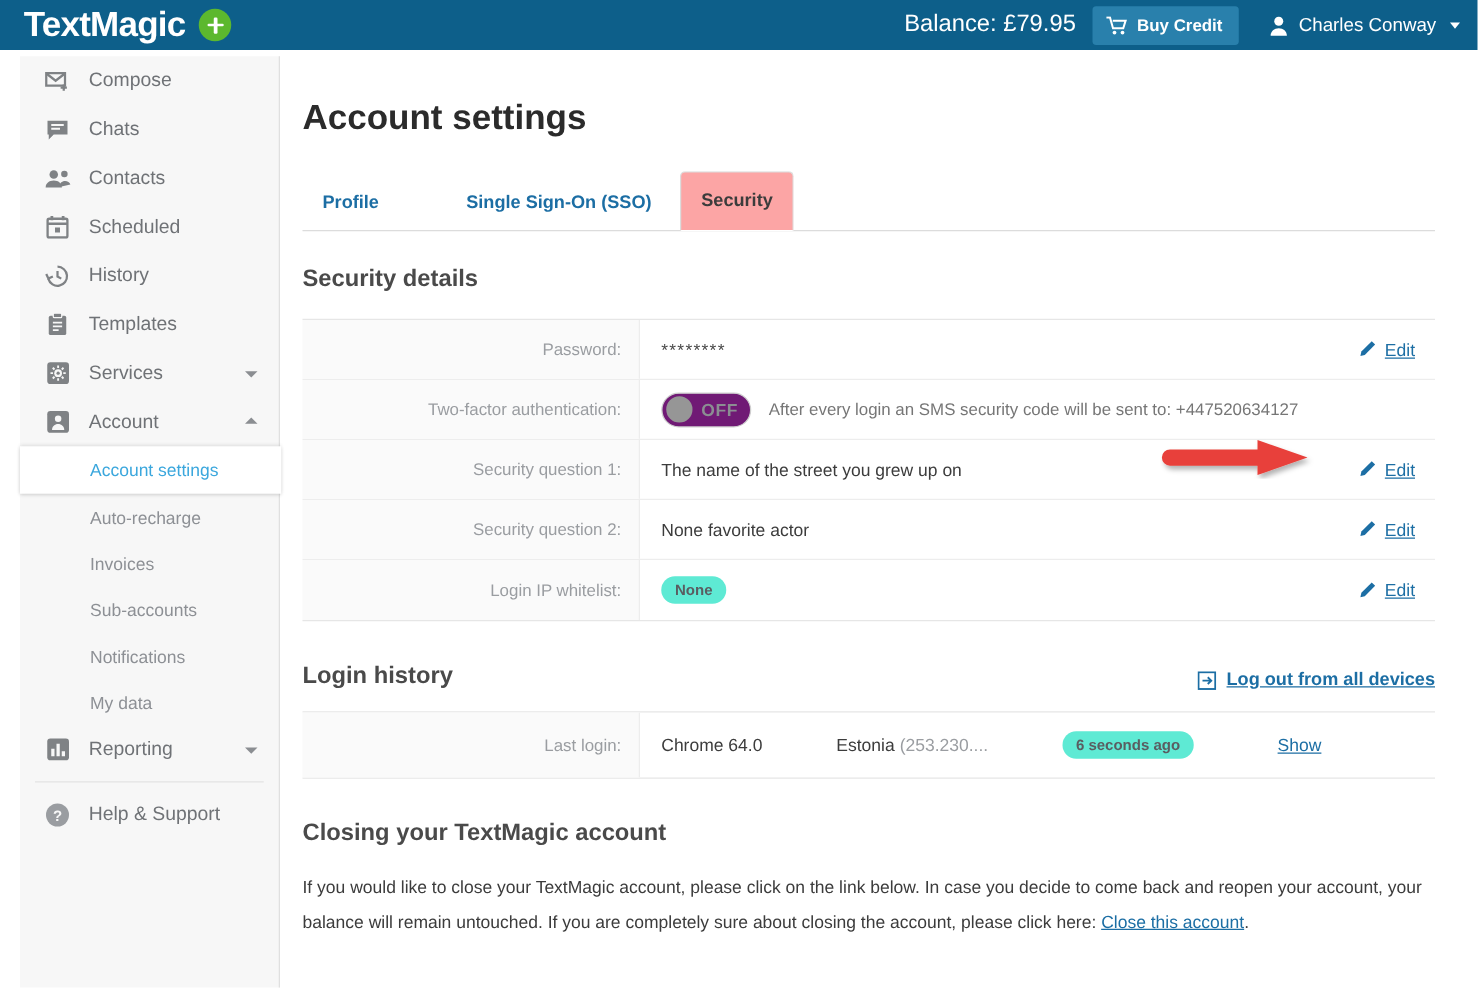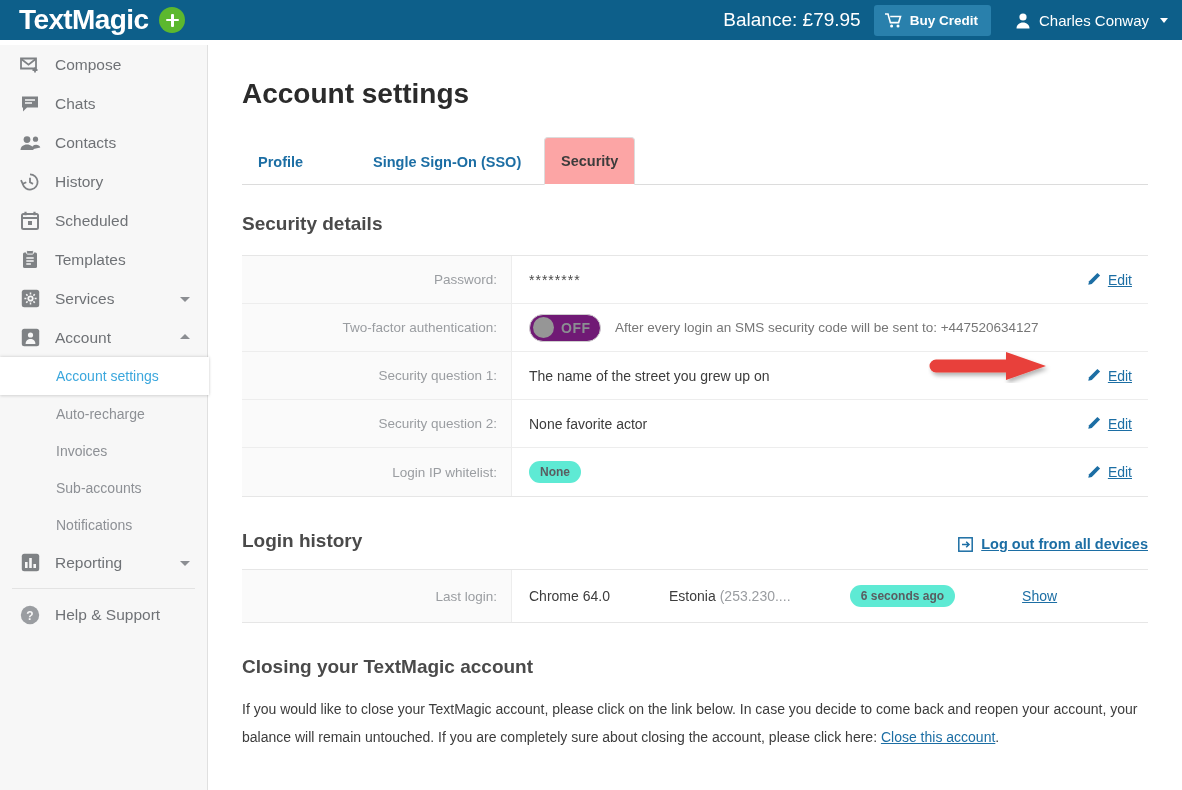--- a/index.html
+++ b/index.html
@@ -62,21 +62,21 @@
     white-space:nowrap;
   }
   .caret-down {
     width:0;height:0;border-left:4.5px solid transparent;
     border-right:4.5px solid transparent;border-top:5px solid #ffffff;
     margin-left:3px;
   }
 
   
   #sidebar {
-    position:absolute; top:45px; left:0;
+    position:absolute; top:45px; left:16px;
     width: 208px; height: 745px;
     background: #f7f7f7;
     border-right: 1px solid #e0e0e0;
     z-index: 10;
   }
   .nav-item {
     display:flex; align-items:center;
     height: 39px;
     padding-left: 19px;
     cursor:pointer; position:relative;
@@ -321,43 +321,43 @@
         <path d="M1.5 15c0-3.4 2.8-5.6 6.5-5.6s6.5 2.2 6.5 5.6z" fill="#7f8285"></path>
         <circle cx="16.5" cy="4.2" r="2.6" fill="#7f8285"></circle>
         <path d="M12.5 14.5c0-2.9 1.9-4.7 4.6-4.7 2 0 3.6 1 4.2 2.7" fill="#7f8285"></path>
       </svg>
     </span>
     <span class="nav-label">Contacts</span>
   </div>
 
   <div class="nav-item">
     <span class="nav-icon">
-      <svg width="20" height="19" viewBox="0 0 20 19">
-        <path d="M10 2.4a7.6 7.6 0 1 1-7.3 9.7" fill="none" stroke="#7f8285" stroke-width="1.8"></path>
-        <path d="M1 8.2l1.7 3.6 3.6-1.6" fill="none" stroke="#7f8285" stroke-width="1.8"></path>
-        <path d="M10 5.8v4.4l3 1.7" fill="none" stroke="#7f8285" stroke-width="1.8"></path>
-      </svg>
-    </span>
-    <span class="nav-label">History</span>
-  </div>
-
-  <div class="nav-item">
-    <span class="nav-icon">
       <svg width="18" height="19" viewBox="0 0 18 19">
         <rect x="1" y="3" width="16" height="15" rx="1.5" fill="none" stroke="#7f8285" stroke-width="2"></rect>
         <path d="M1 7h16" stroke="#7f8285" stroke-width="2"></path>
         <path d="M4.5 0.8v3.4M13.5 0.8v3.4" stroke="#7f8285" stroke-width="2.2"></path>
         <rect x="7" y="10" width="4" height="4" fill="#7f8285"></rect>
       </svg>
     </span>
     <span class="nav-label">Scheduled</span>
   </div>
 
   <div class="nav-item">
     <span class="nav-icon">
+      <svg width="20" height="19" viewBox="0 0 20 19">
+        <path d="M10 2.4a7.6 7.6 0 1 1-7.3 9.7" fill="none" stroke="#7f8285" stroke-width="1.8"></path>
+        <path d="M1 8.2l1.7 3.6 3.6-1.6" fill="none" stroke="#7f8285" stroke-width="1.8"></path>
+        <path d="M10 5.8v4.4l3 1.7" fill="none" stroke="#7f8285" stroke-width="1.8"></path>
+      </svg>
+    </span>
+    <span class="nav-label">History</span>
+  </div>
+
+  <div class="nav-item">
+    <span class="nav-icon">
       <svg width="16" height="19" viewBox="0 0 16 19">
         <rect x="1" y="2.5" width="14" height="15.5" rx="1.5" fill="#7f8285"></rect>
         <rect x="4.6" y="0.5" width="6.8" height="3.6" rx="1" fill="#7f8285" stroke="#f7f7f7" stroke-width="1"></rect>
         <path d="M4.3 8h7.4M4.3 11h7.4M4.3 14h4.6" stroke="#f7f7f7" stroke-width="1.4"></path>
       </svg>
     </span>
     <span class="nav-label">Templates</span>
   </div>
 
   <div class="nav-item">
@@ -392,20 +392,23 @@
     <span>Auto-recharge</span>
   </div>
   <div class="sub-item">
     <span>Invoices</span>
   </div>
   <div class="sub-item">
     <span>Sub-accounts</span>
   </div>
   <div class="sub-item">
     <span>Notifications</span>
+  </div>
+  <div class="sub-item">
+    <span>My data</span>
   </div>
 
   <div class="nav-item">
     <span class="nav-icon">
       <svg width="19" height="19" viewBox="0 0 19 19">
         <rect x="0.8" y="0.8" width="17.4" height="17.4" rx="2.5" fill="#7f8285"></rect>
         <rect x="4" y="9" width="2.6" height="6" fill="#f7f7f7"></rect>
         <rect x="8.2" y="5" width="2.6" height="10" fill="#f7f7f7"></rect>
         <rect x="12.4" y="11" width="2.6" height="4" fill="#f7f7f7"></rect>
       </svg>

